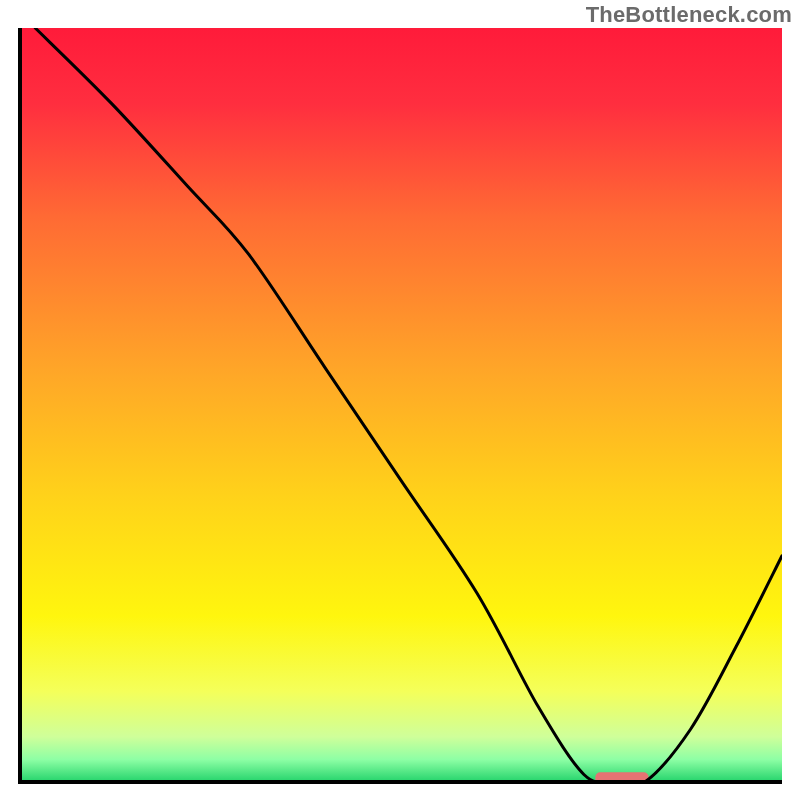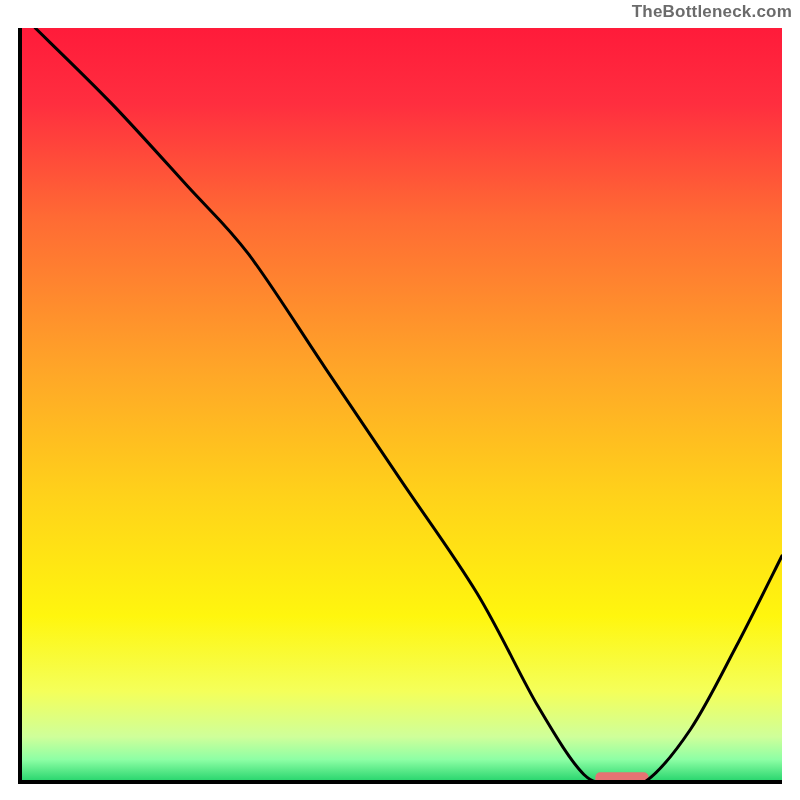--- a/index.html
+++ b/index.html
@@ -12,21 +12,21 @@
   }
   .container {
     position: relative;
     width: 800px;
     height: 800px;
   }
   .watermark {
     position: absolute;
     top: 2px;
     right: 8px;
-    font-size: 17px;
+    font-size: 22px;
     font-weight: 600;
     color: #6b6b6b;
     letter-spacing: 0.2px;
   }
   svg {
     display: block;
   }
 </style>
 </head>
 <body>

